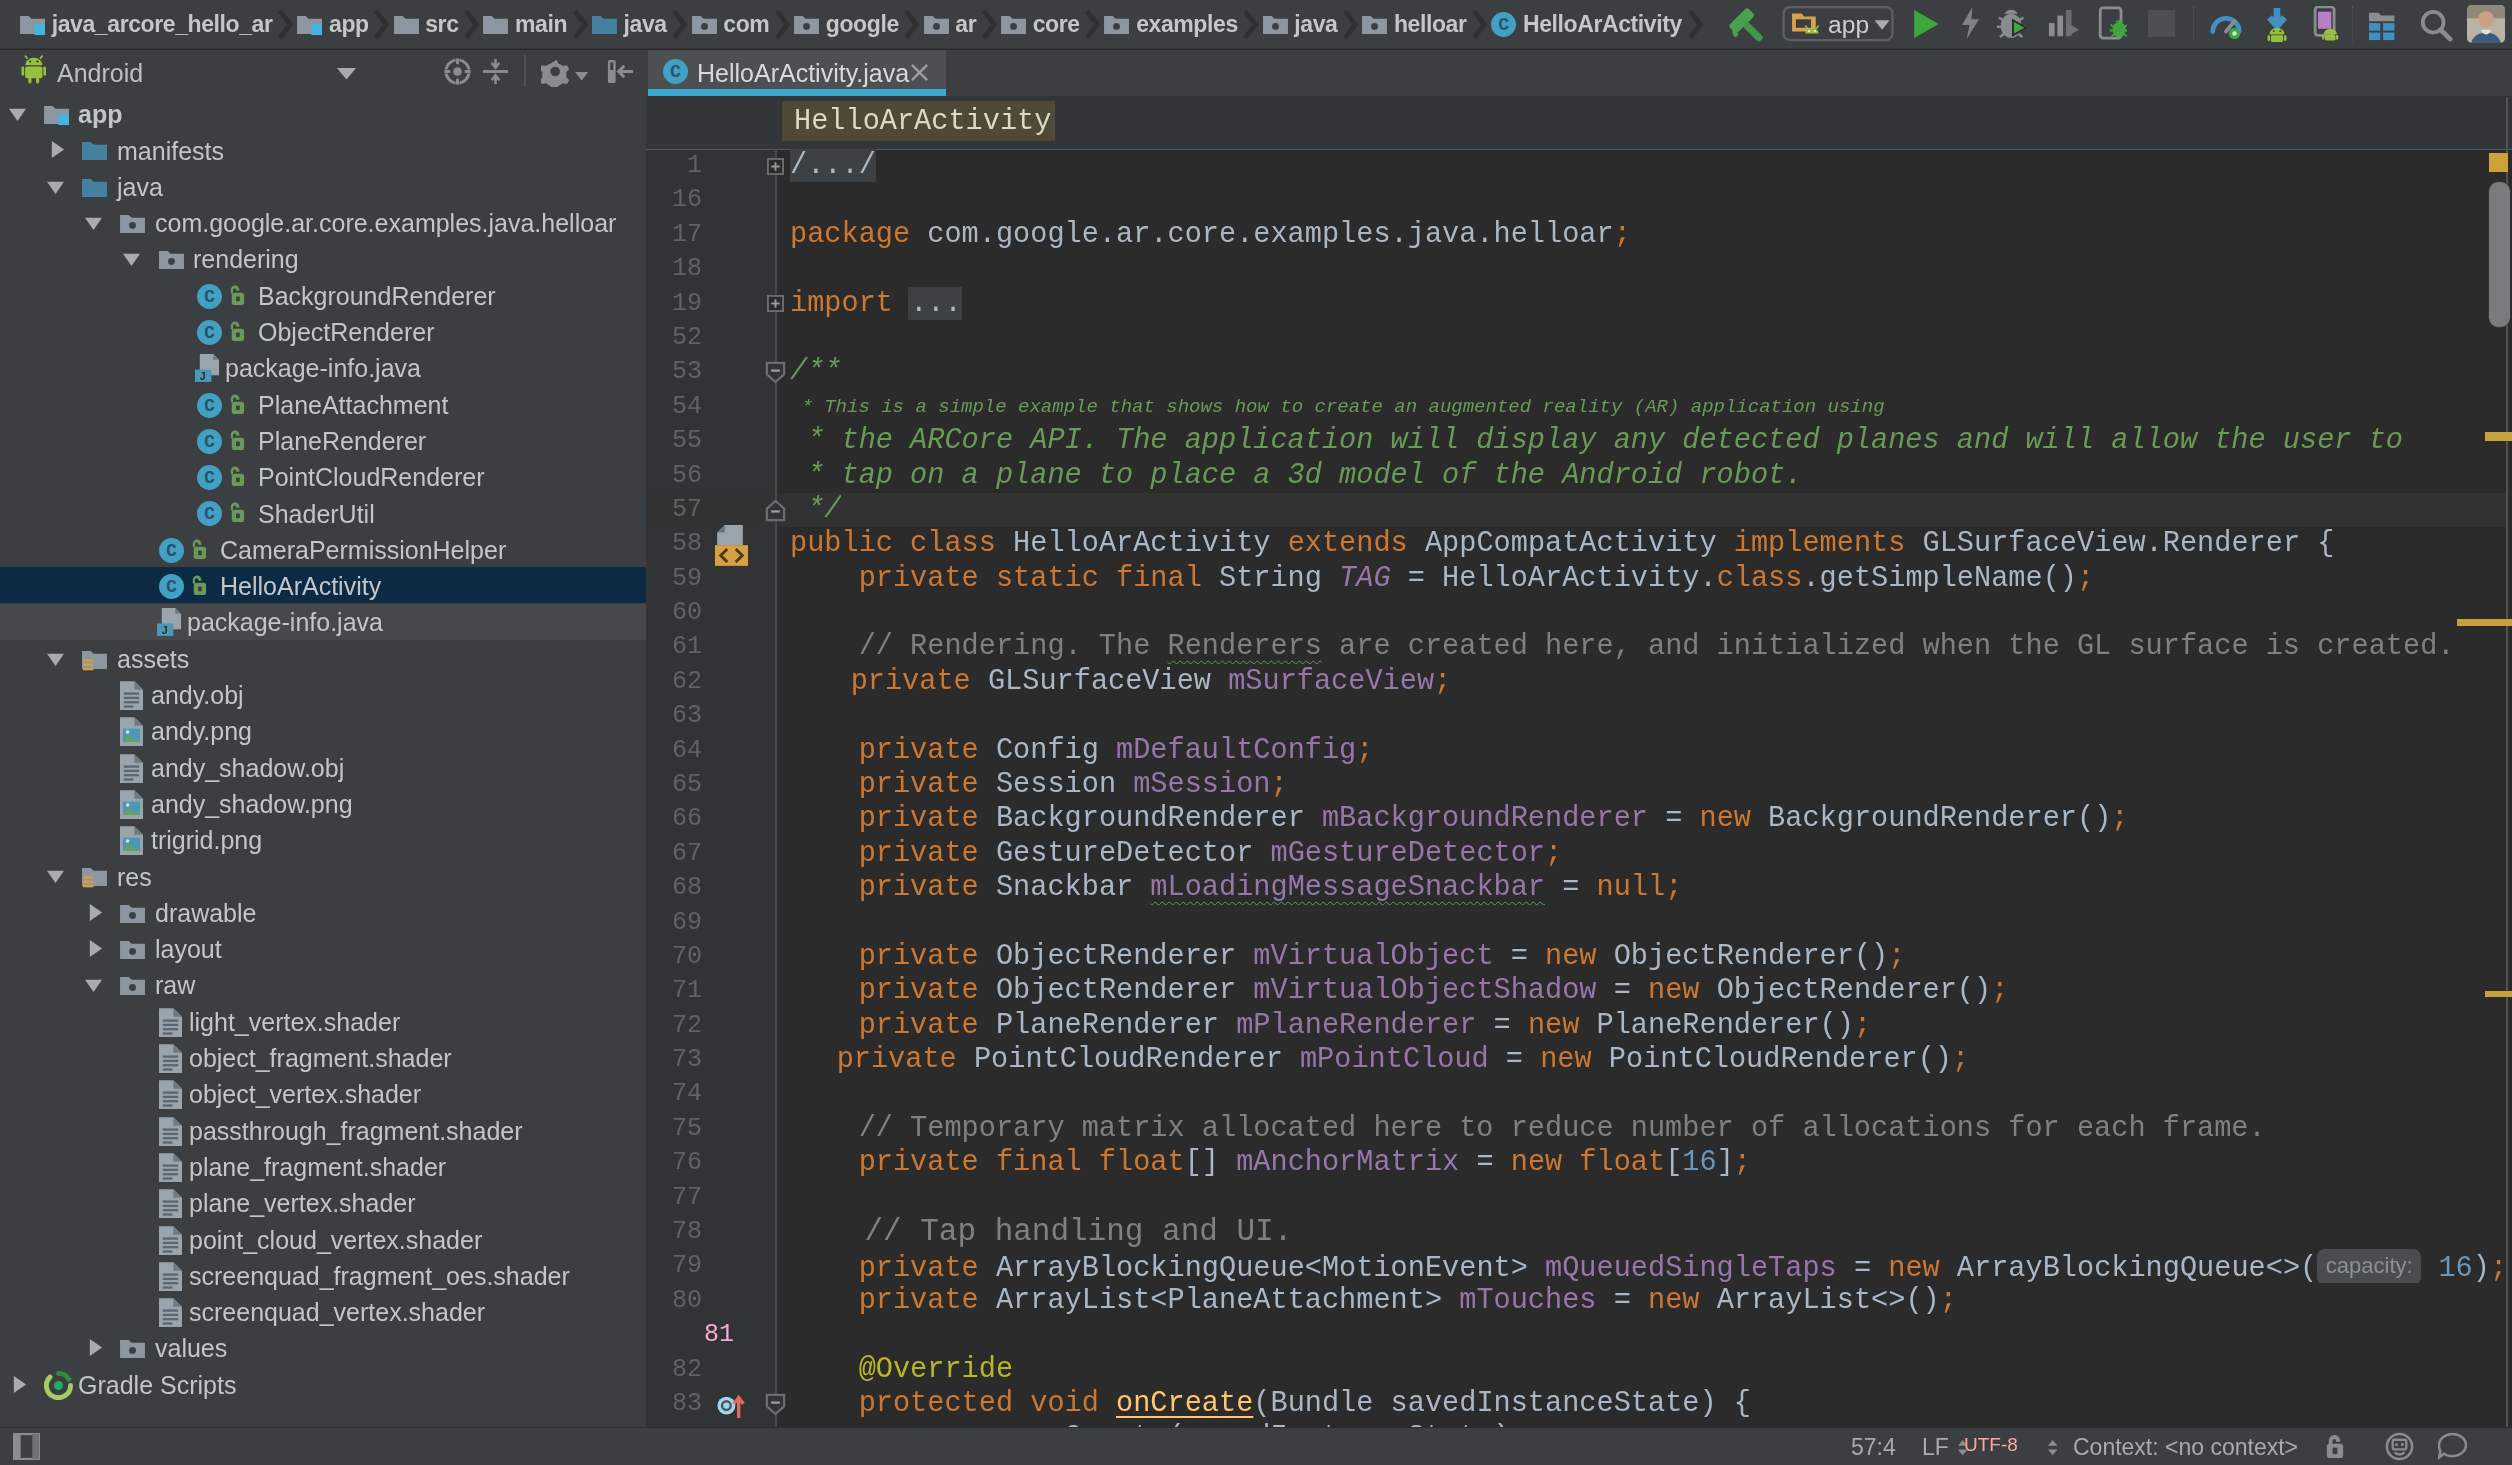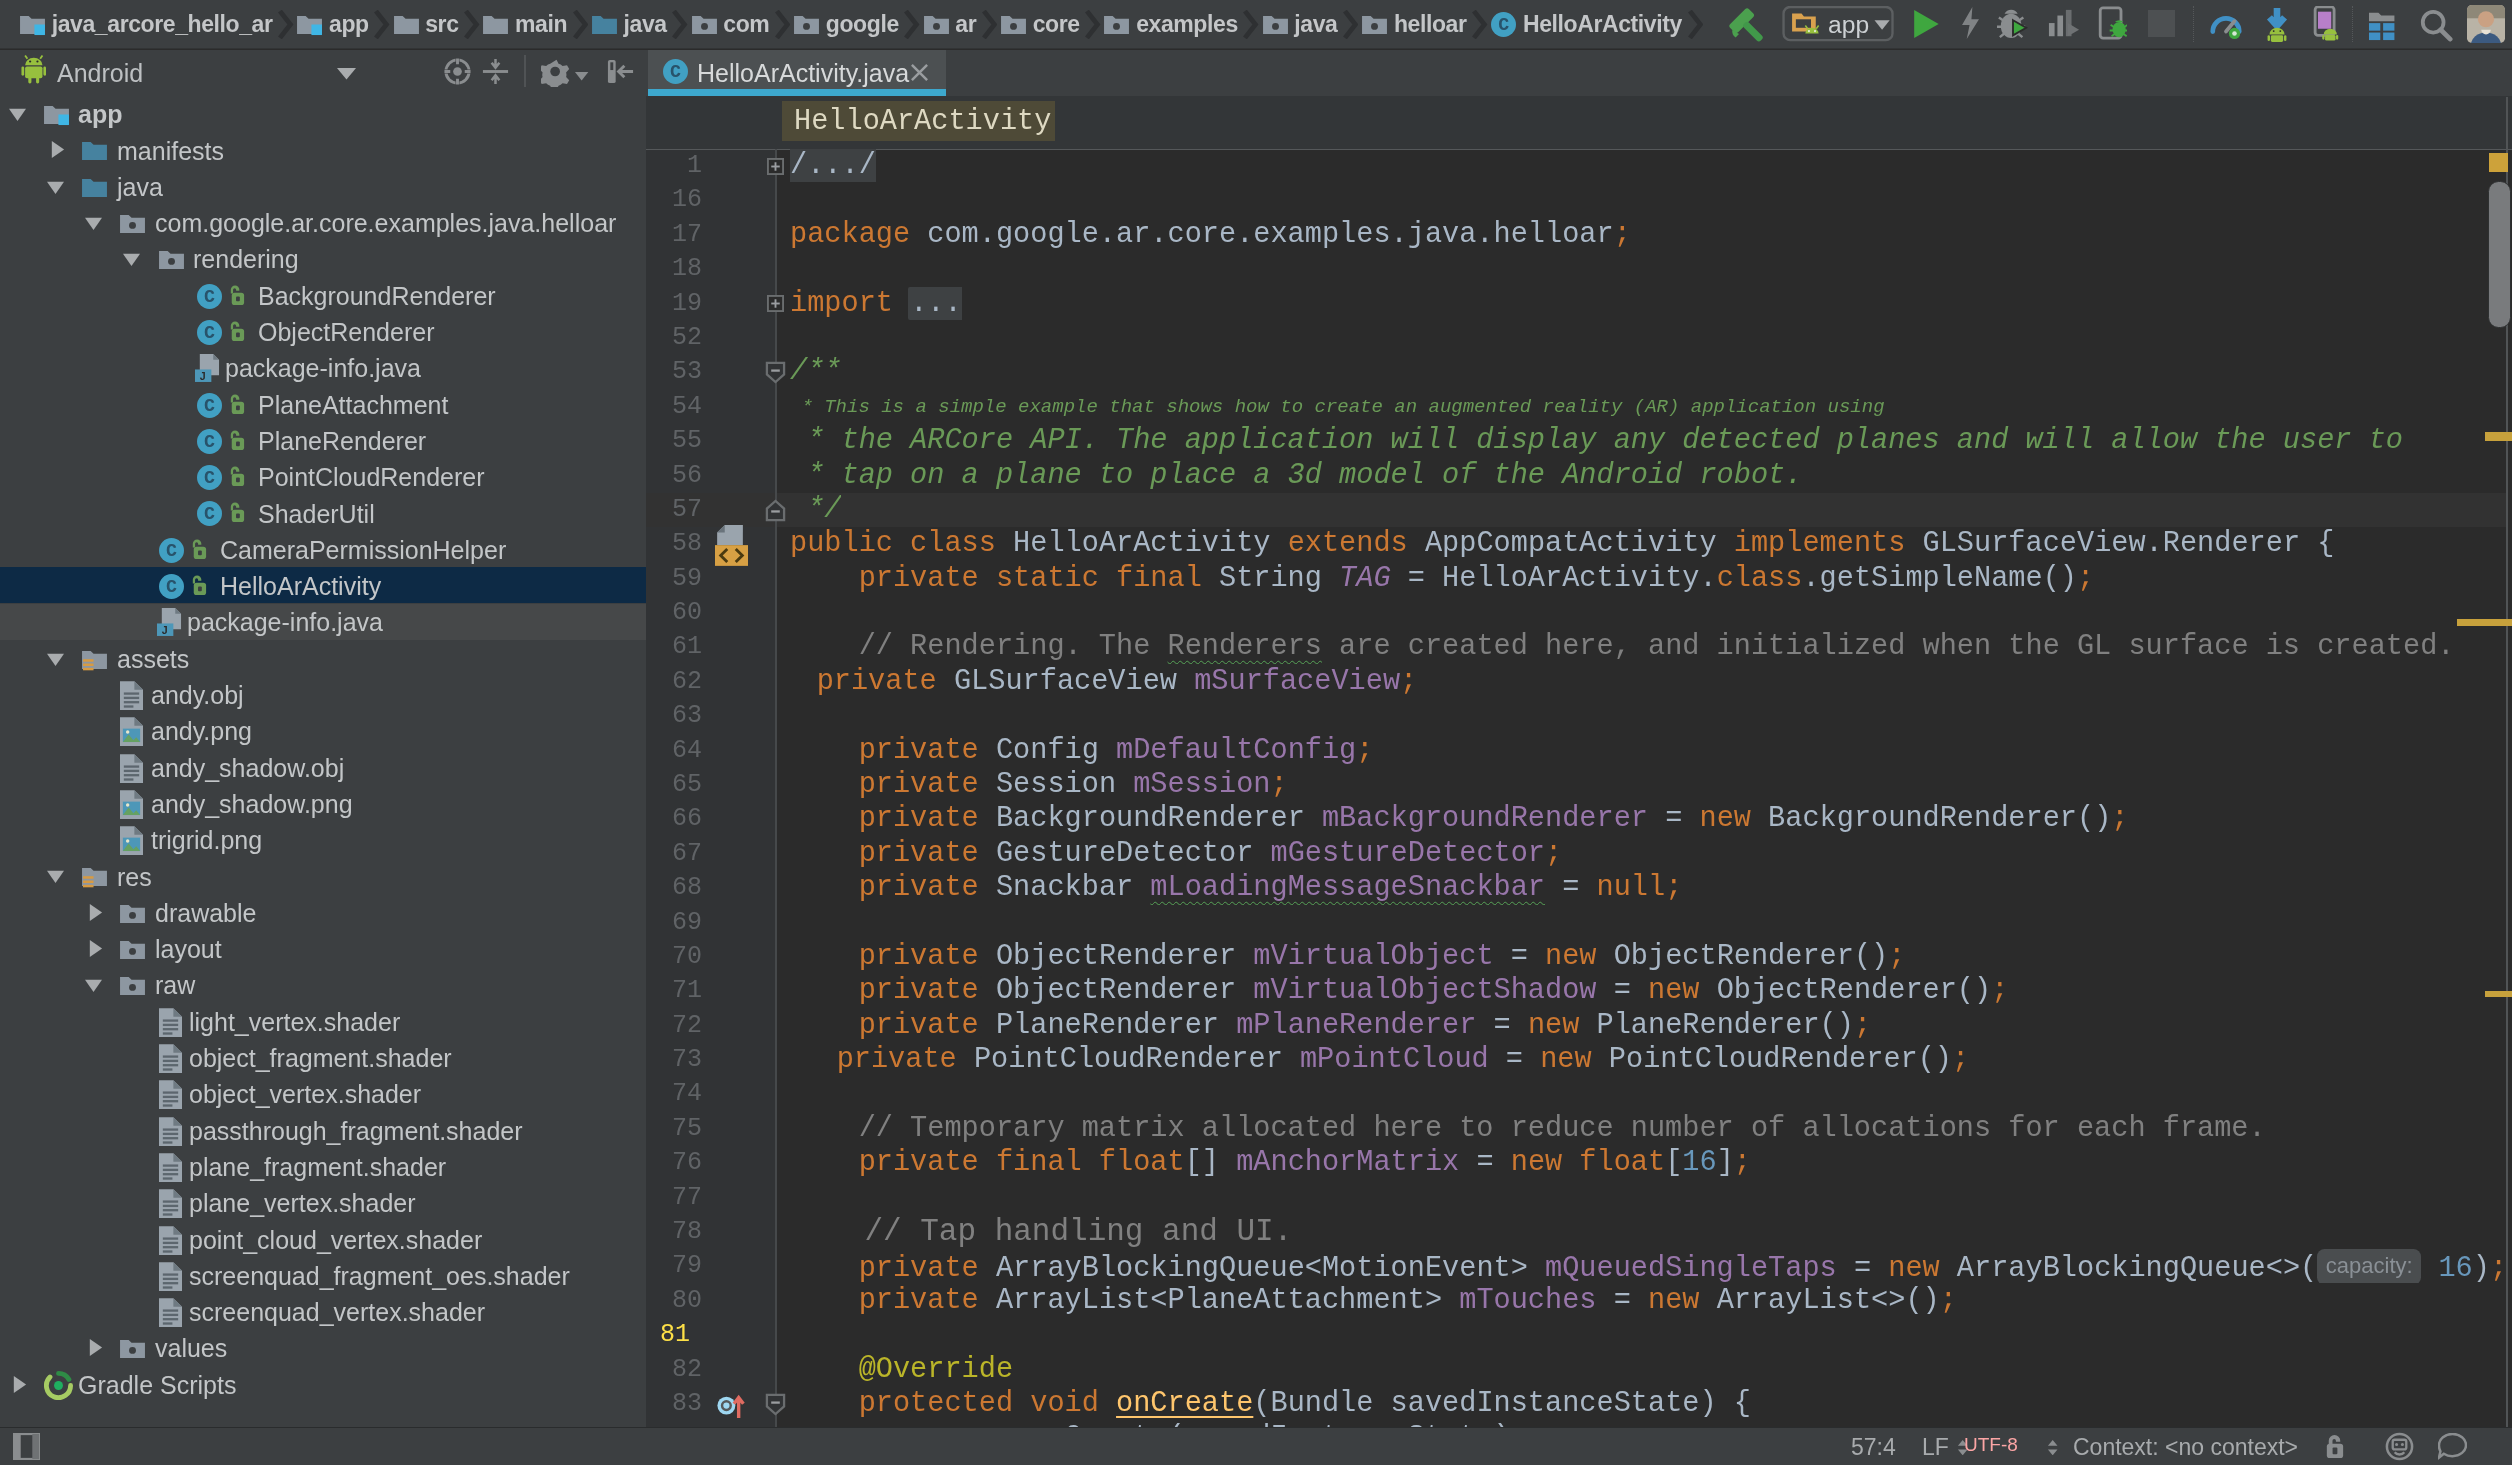--- a/index.html
+++ b/index.html
@@ -659,40 +659,40 @@
 <div class="abs" style="left:646px;top:974px;width:56px;height:34px;overflow:hidden;font-family:'Liberation Mono',monospace;font-size:25px;line-height:34px;color:#606366;text-align:right">71</div>
 <div class="abs" style="left:646px;top:1009px;width:56px;height:34px;overflow:hidden;font-family:'Liberation Mono',monospace;font-size:25px;line-height:34px;color:#606366;text-align:right">72</div>
 <div class="abs" style="left:646px;top:1043px;width:56px;height:34px;overflow:hidden;font-family:'Liberation Mono',monospace;font-size:25px;line-height:34px;color:#606366;text-align:right">73</div>
 <div class="abs" style="left:646px;top:1077px;width:56px;height:34px;overflow:hidden;font-family:'Liberation Mono',monospace;font-size:25px;line-height:34px;color:#606366;text-align:right">74</div>
 <div class="abs" style="left:646px;top:1112px;width:56px;height:34px;overflow:hidden;font-family:'Liberation Mono',monospace;font-size:25px;line-height:34px;color:#606366;text-align:right">75</div>
 <div class="abs" style="left:646px;top:1146px;width:56px;height:34px;overflow:hidden;font-family:'Liberation Mono',monospace;font-size:25px;line-height:34px;color:#606366;text-align:right">76</div>
 <div class="abs" style="left:646px;top:1181px;width:56px;height:34px;overflow:hidden;font-family:'Liberation Mono',monospace;font-size:25px;line-height:34px;color:#606366;text-align:right">77</div>
 <div class="abs" style="left:646px;top:1215px;width:56px;height:34px;overflow:hidden;font-family:'Liberation Mono',monospace;font-size:25px;line-height:34px;color:#606366;text-align:right">78</div>
 <div class="abs" style="left:646px;top:1249px;width:56px;height:34px;overflow:hidden;font-family:'Liberation Mono',monospace;font-size:25px;line-height:34px;color:#606366;text-align:right">79</div>
 <div class="abs" style="left:646px;top:1284px;width:56px;height:34px;overflow:hidden;font-family:'Liberation Mono',monospace;font-size:25px;line-height:34px;color:#606366;text-align:right">80</div>
-<div class="abs" style="left:634px;top:1318px;width:56px;height:34px;overflow:hidden;font-family:'Liberation Mono',monospace;font-size:25px;line-height:34px;color:#fde047;text-align:right">81</div>
+<div class="abs" style="left:678px;top:1318px;width:56px;height:34px;overflow:hidden;font-family:'Liberation Mono',monospace;font-size:25px;line-height:34px;color:#f9a8d4;text-align:right">81</div>
 <div class="abs" style="left:646px;top:1353px;width:56px;height:34px;overflow:hidden;font-family:'Liberation Mono',monospace;font-size:25px;line-height:34px;color:#606366;text-align:right">82</div>
 <div class="abs" style="left:646px;top:1387px;width:56px;height:34px;overflow:hidden;font-family:'Liberation Mono',monospace;font-size:25px;line-height:34px;color:#606366;text-align:right">83</div>
 <div class="abs" style="left:646px;top:1421px;width:56px;height:5.7px;overflow:hidden;font-family:'Liberation Mono',monospace;font-size:25px;line-height:34px;color:#606366;text-align:right">84</div>
 <div class="abs" style="left:790px;top:149px;height:34px;overflow:hidden;font-family:'Liberation Mono',monospace;font-size:28.6px;line-height:34px;color:#a9b7c6;white-space:pre"><span class="fold">/.../</span></div>
 <div class="abs" style="left:790px;top:183px;height:34px;overflow:hidden;font-family:'Liberation Mono',monospace;font-size:28.6px;line-height:34px;color:#a9b7c6;white-space:pre"></div>
 <div class="abs" style="left:790px;top:218px;height:34px;overflow:hidden;font-family:'Liberation Mono',monospace;font-size:28.6px;line-height:34px;color:#a9b7c6;white-space:pre"><span class="k">package</span> com.google.ar.core.examples.java.helloar<span class="k">;</span></div>
 <div class="abs" style="left:790px;top:252px;height:34px;overflow:hidden;font-family:'Liberation Mono',monospace;font-size:28.6px;line-height:34px;color:#a9b7c6;white-space:pre"></div>
 <div class="abs" style="left:790px;top:287px;height:34px;overflow:hidden;font-family:'Liberation Mono',monospace;font-size:28.6px;line-height:34px;color:#a9b7c6;white-space:pre"><span class="k">import</span> <span class="fold">...</span></div>
 <div class="abs" style="left:790px;top:321px;height:34px;overflow:hidden;font-family:'Liberation Mono',monospace;font-size:28.6px;line-height:34px;color:#a9b7c6;white-space:pre"></div>
 <div class="abs" style="left:790px;top:355px;height:34px;overflow:hidden;font-family:'Liberation Mono',monospace;font-size:28.6px;line-height:34px;color:#a9b7c6;white-space:pre"><span class="jd">/**</span></div>
 <div class="abs" style="left:790px;top:390px;height:34px;overflow:hidden;font-family:'Liberation Mono',monospace;font-size:19px;line-height:34px;color:#a9b7c6;white-space:pre"><span class="jd"> * This is a simple example that shows how to create an augmented reality (AR) application using</span></div>
 <div class="abs" style="left:790px;top:424px;height:34px;overflow:hidden;font-family:'Liberation Mono',monospace;font-size:28.6px;line-height:34px;color:#a9b7c6;white-space:pre"><span class="jd"> * the ARCore API. The application will display any detected planes and will allow the user to</span></div>
 <div class="abs" style="left:790px;top:459px;height:34px;overflow:hidden;font-family:'Liberation Mono',monospace;font-size:28.6px;line-height:34px;color:#a9b7c6;white-space:pre"><span class="jd"> * tap on a plane to place a 3d model of the Android robot.</span></div>
 <div class="abs" style="left:790px;top:493px;height:34px;overflow:hidden;font-family:'Liberation Mono',monospace;font-size:28.6px;line-height:34px;color:#a9b7c6;white-space:pre"><span class="jd"> */</span></div>
 <div class="abs" style="left:790px;top:527px;height:34px;overflow:hidden;font-family:'Liberation Mono',monospace;font-size:28.6px;line-height:34px;color:#a9b7c6;white-space:pre"><span class="k">public class</span> HelloArActivity <span class="k">extends</span> AppCompatActivity <span class="k">implements</span> GLSurfaceView.Renderer {</div>
 <div class="abs" style="left:790px;top:562px;height:34px;overflow:hidden;font-family:'Liberation Mono',monospace;font-size:28.6px;line-height:34px;color:#a9b7c6;white-space:pre">    <span class="k">private static final</span> String <span class="tag">TAG</span> = HelloArActivity.<span class="k">class</span>.getSimpleName()<span class="k">;</span></div>
 <div class="abs" style="left:790px;top:596px;height:34px;overflow:hidden;font-family:'Liberation Mono',monospace;font-size:28.6px;line-height:34px;color:#a9b7c6;white-space:pre"></div>
 <div class="abs" style="left:790px;top:630px;height:34px;overflow:hidden;font-family:'Liberation Mono',monospace;font-size:28.6px;line-height:34px;color:#a9b7c6;white-space:pre">    <span class="cm">// Rendering. The <span class="sq">Renderers</span> are created here, and initialized when the GL surface is created.</span></div>
-<div class="abs" style="left:748px;top:665px;height:34px;overflow:hidden;font-family:'Liberation Mono',monospace;font-size:28.6px;line-height:34px;color:#a9b7c6;white-space:pre">    <span class="k">private</span> GLSurfaceView <span class="f">mSurfaceView</span><span class="k">;</span></div>
+<div class="abs" style="left:782px;top:665px;height:34px;overflow:hidden;font-family:'Liberation Mono',monospace;font-size:28.6px;line-height:34px;color:#a9b7c6;white-space:pre">    <span class="k">private</span> GLSurfaceView <span class="f">mSurfaceView</span><span class="k">;</span></div>
 <div class="abs" style="left:790px;top:699px;height:34px;overflow:hidden;font-family:'Liberation Mono',monospace;font-size:28.6px;line-height:34px;color:#a9b7c6;white-space:pre"></div>
 <div class="abs" style="left:790px;top:734px;height:34px;overflow:hidden;font-family:'Liberation Mono',monospace;font-size:28.6px;line-height:34px;color:#a9b7c6;white-space:pre">    <span class="k">private</span> Config <span class="f">mDefaultConfig</span><span class="k">;</span></div>
 <div class="abs" style="left:790px;top:768px;height:34px;overflow:hidden;font-family:'Liberation Mono',monospace;font-size:28.6px;line-height:34px;color:#a9b7c6;white-space:pre">    <span class="k">private</span> Session <span class="f">mSession</span><span class="k">;</span></div>
 <div class="abs" style="left:790px;top:802px;height:34px;overflow:hidden;font-family:'Liberation Mono',monospace;font-size:28.6px;line-height:34px;color:#a9b7c6;white-space:pre">    <span class="k">private</span> BackgroundRenderer <span class="f">mBackgroundRenderer</span> = <span class="k">new</span> BackgroundRenderer()<span class="k">;</span></div>
 <div class="abs" style="left:790px;top:837px;height:34px;overflow:hidden;font-family:'Liberation Mono',monospace;font-size:28.6px;line-height:34px;color:#a9b7c6;white-space:pre">    <span class="k">private</span> GestureDetector <span class="f">mGestureDetector</span><span class="k">;</span></div>
 <div class="abs" style="left:790px;top:871px;height:34px;overflow:hidden;font-family:'Liberation Mono',monospace;font-size:28.6px;line-height:34px;color:#a9b7c6;white-space:pre">    <span class="k">private</span> Snackbar <span class="f sq">mLoadingMessageSnackbar</span> = <span class="k">null</span><span class="k">;</span></div>
 <div class="abs" style="left:790px;top:906px;height:34px;overflow:hidden;font-family:'Liberation Mono',monospace;font-size:28.6px;line-height:34px;color:#a9b7c6;white-space:pre"></div>
 <div class="abs" style="left:790px;top:940px;height:34px;overflow:hidden;font-family:'Liberation Mono',monospace;font-size:28.6px;line-height:34px;color:#a9b7c6;white-space:pre">    <span class="k">private</span> ObjectRenderer <span class="f">mVirtualObject</span> = <span class="k">new</span> ObjectRenderer()<span class="k">;</span></div>
 <div class="abs" style="left:790px;top:974px;height:34px;overflow:hidden;font-family:'Liberation Mono',monospace;font-size:28.6px;line-height:34px;color:#a9b7c6;white-space:pre">    <span class="k">private</span> ObjectRenderer <span class="f">mVirtualObjectShadow</span> = <span class="k">new</span> ObjectRenderer()<span class="k">;</span></div>
 <div class="abs" style="left:790px;top:1009px;height:34px;overflow:hidden;font-family:'Liberation Mono',monospace;font-size:28.6px;line-height:34px;color:#a9b7c6;white-space:pre">    <span class="k">private</span> PlaneRenderer <span class="f">mPlaneRenderer</span> = <span class="k">new</span> PlaneRenderer()<span class="k">;</span></div>

